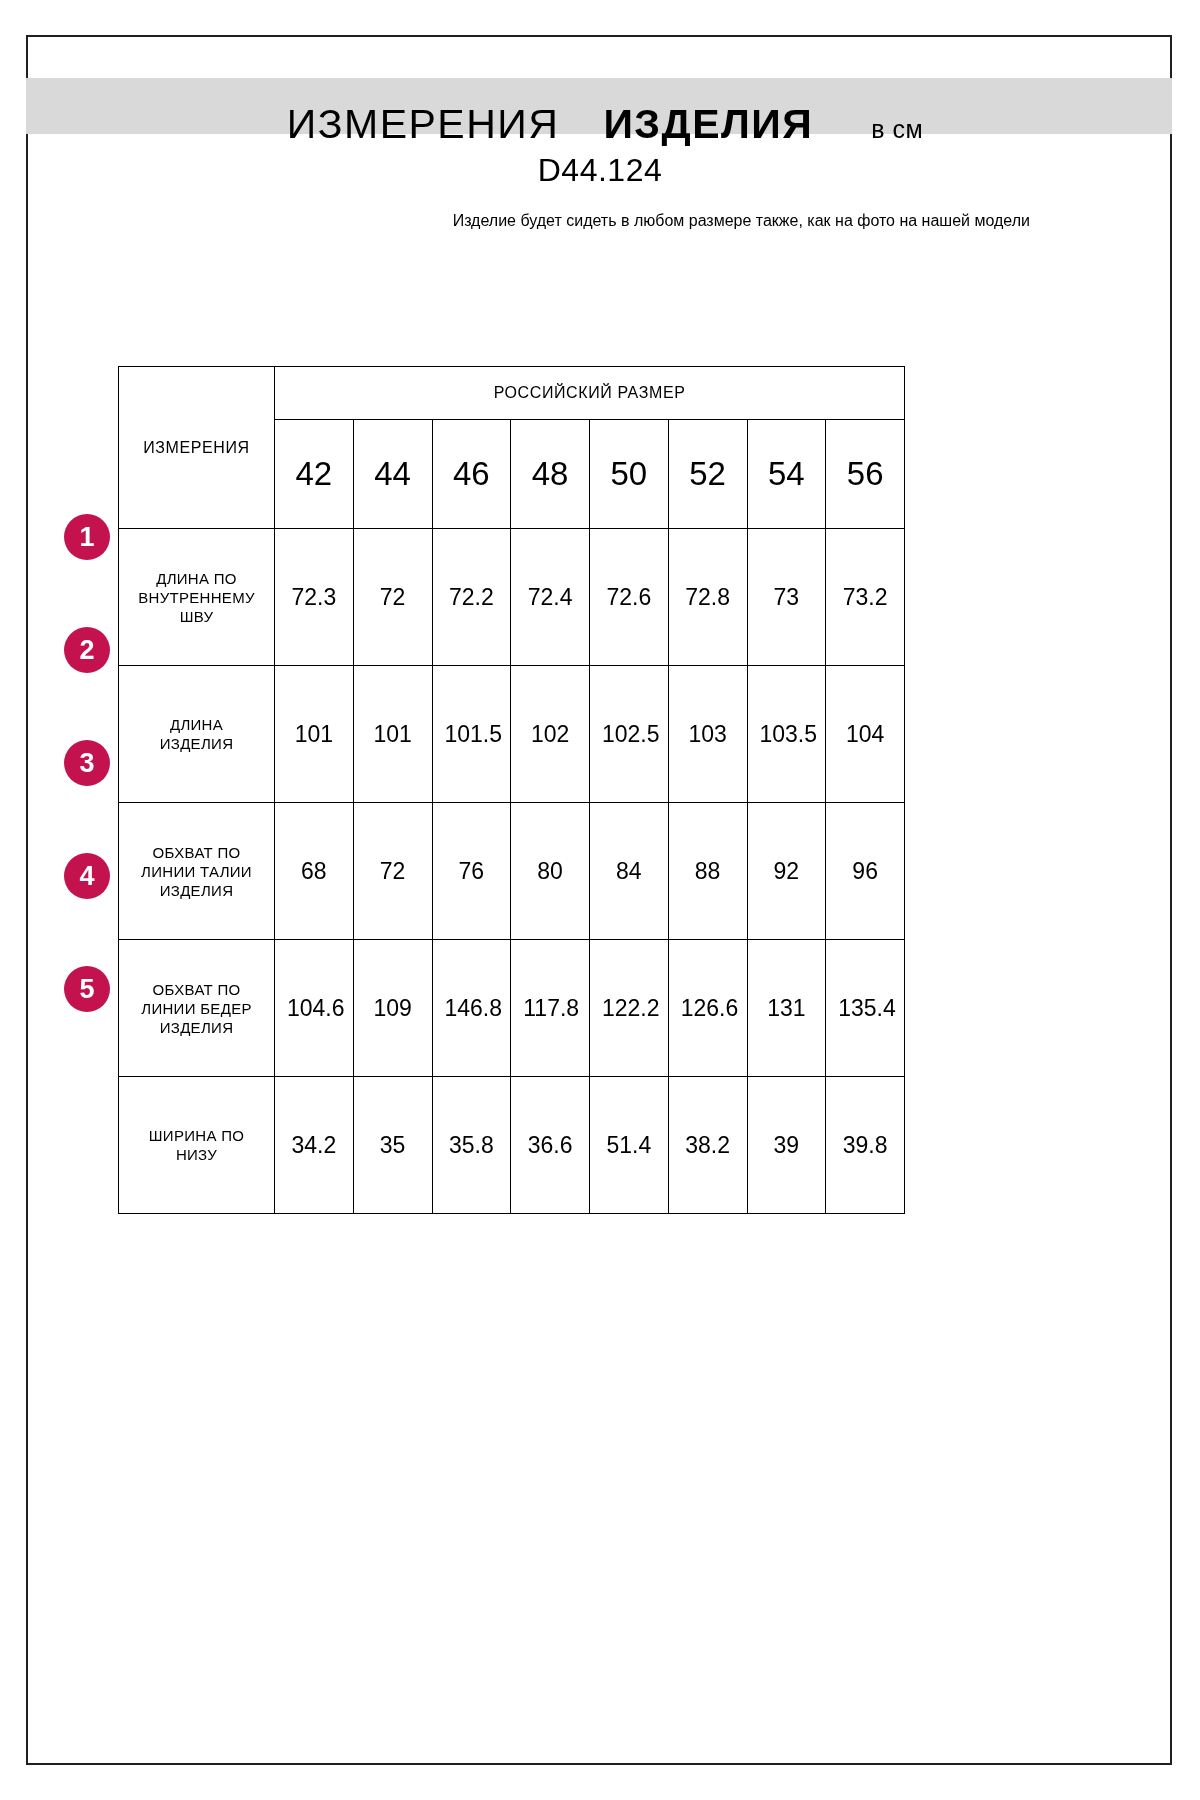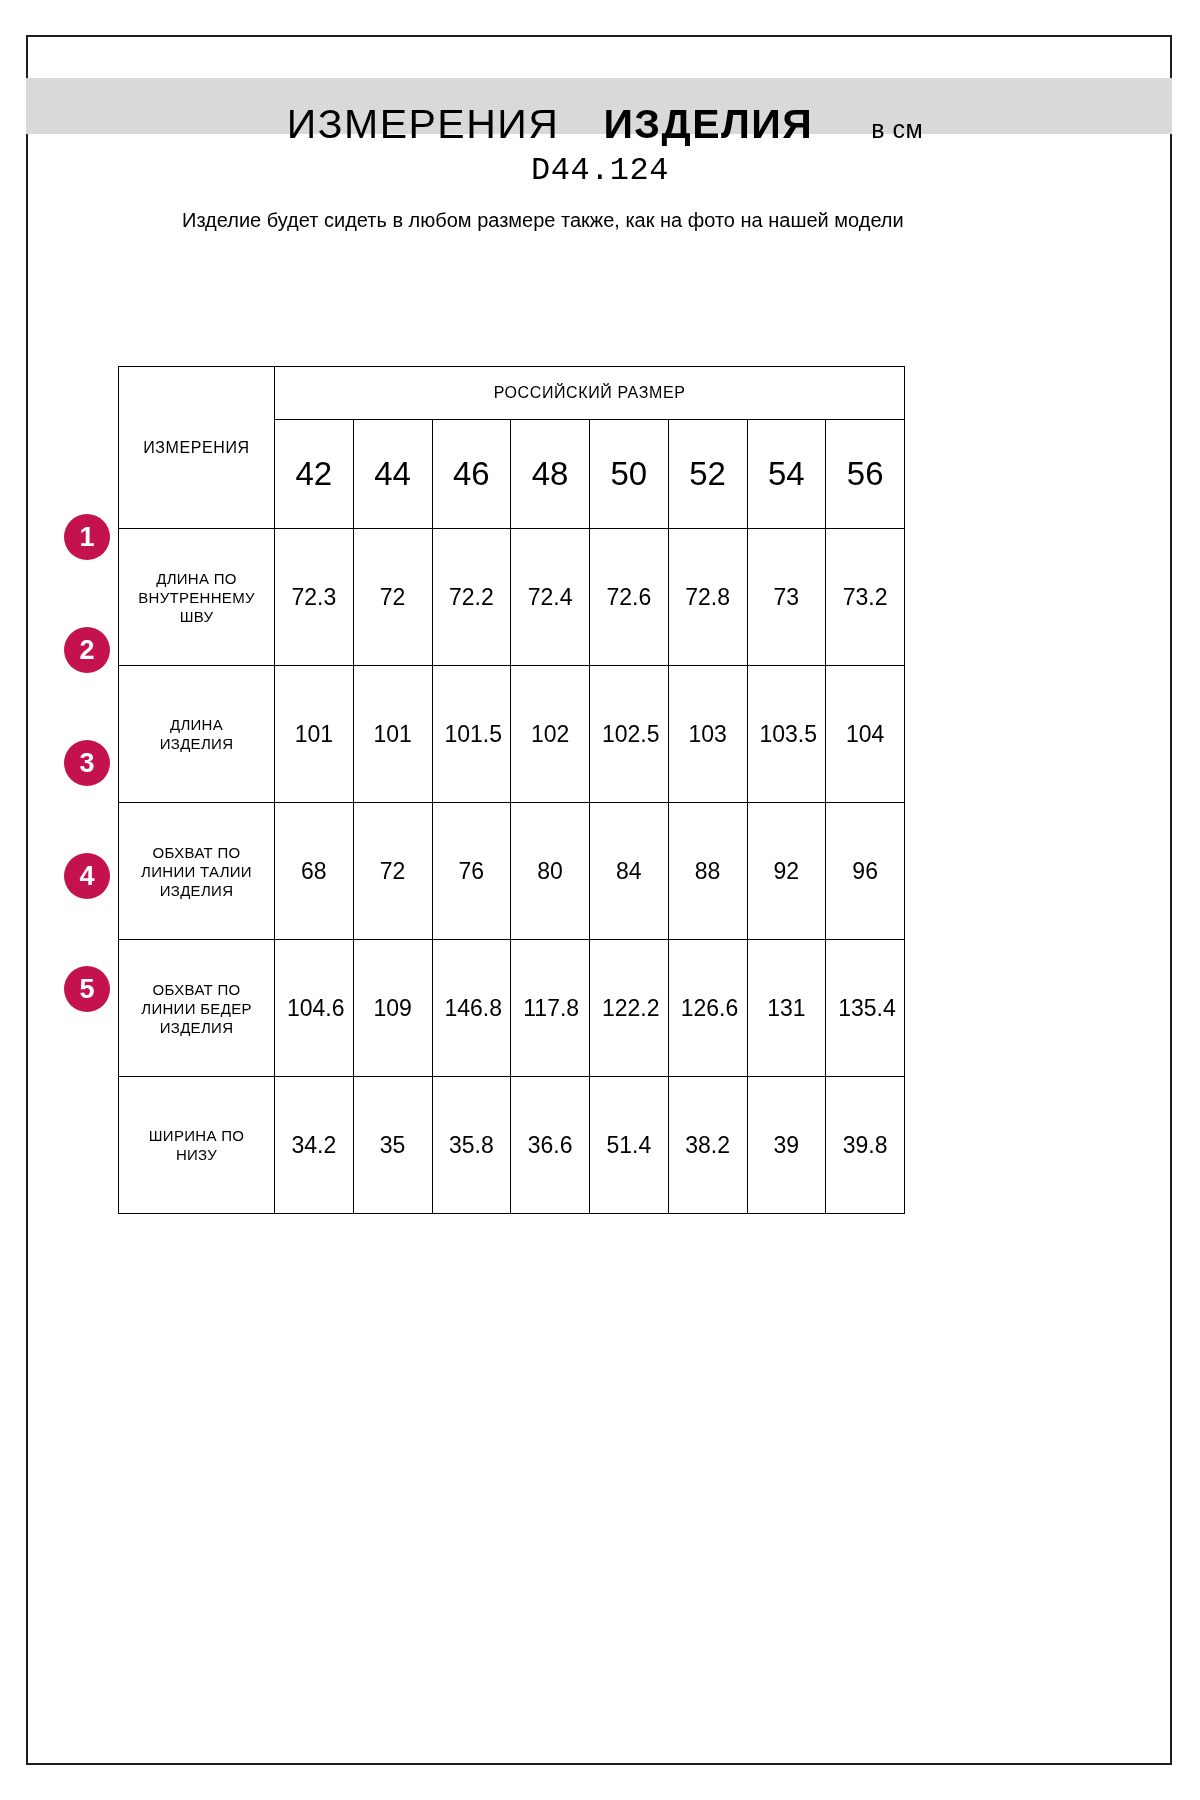--- a/index.html
+++ b/index.html
@@ -81,29 +81,28 @@
   
   .product-code {
     position: absolute;
     left: 0;
     top: 152px;
     width: 1200px;
     text-align: center;
     font-size: 32px;
     font-weight: 400;
     letter-spacing: 0.5px;
-    font-family: Liberation Mono, monospace;
   }
   .note {
     position: absolute;
-    left: 182px;
+    left: 170px;
     top: 205px;
     width: 860px;
-    text-align: left;
-    font-size: 20px;
+    text-align: right;
+    font-size: 16px;
     line-height: 31px;
     font-weight: 400;
   }
 
   
   .table-wrap {
     position: absolute;
     left: 118px;
     top: 366px;
     width: 786px;

